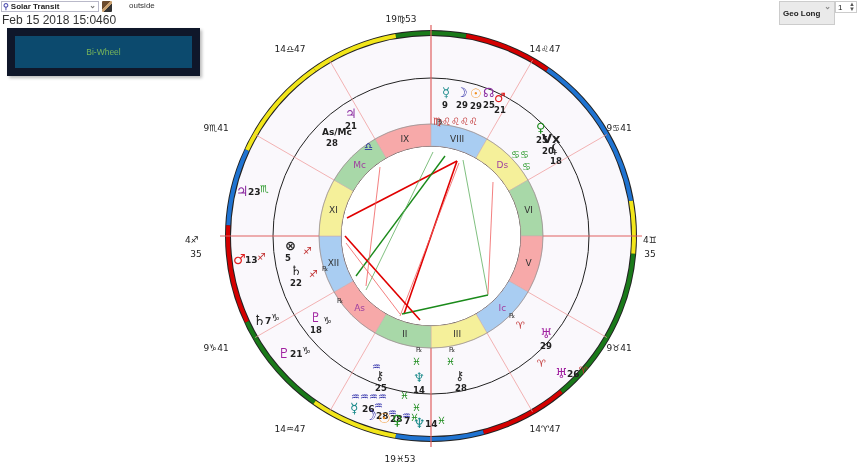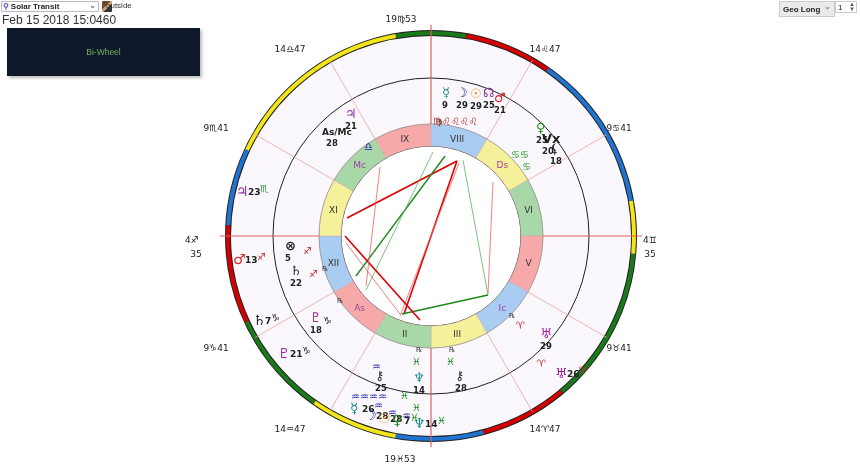--- a/index.html
+++ b/index.html
@@ -13,30 +13,30 @@
       border: 1px solid #b9b9c9; background: #fff; font-size: 8px; font-weight: bold;
       display: flex; align-items: center; padding-left: 1px; box-sizing: border-box;
     }
     .chart-select .q { color: #5050b0; font-size: 8px; margin-right: 2px; }
     .chart-select .chev { position: absolute; right: 2px; top: -1px; color: #777; font-size: 8px; }
     .transit-icon {
       position: absolute; left: 102px; top: 1px; width: 10px; height: 11px;
       background: linear-gradient(135deg, #6b4a2c 0 40%, #c8a070 40% 60%, #333 60%);
       border-radius: 1px;
     }
-    .outside-label { position: absolute; left: 106px; top: 1px; font-size: 8px; color: #333; text-align: center; }
+    .outside-label { position: absolute; left: 129px; top: 1px; font-size: 8px; color: #333; text-align: center; }
     .datetime { position: absolute; left: 2px; top: 13px; font-size: 12px; color: #333; }
     .info-box {
       position: absolute; left: 7px; top: 28px; width: 193px; height: 48px;
       border: 8px solid #0f172a; box-sizing: border-box; box-shadow: 2px 2px 3px #bbb;
-      background: #0f172a; display: flex; flex-direction: column; align-items: center; justify-content: center;
+      background: #0c4a6e; display: flex; flex-direction: column; align-items: center; justify-content: center;
       color: #78b55a; font-size: 8.5px; line-height: 11px;
     }
     .geo-select {
-      position: absolute; left: 779px; top: 1px; width: 56px; height: 16px;
+      position: absolute; left: 779px; top: 1px; width: 56px; height: 24px;
       background: #eaeaea; border: 1px solid #ccc; box-sizing: border-box; font-size: 8px;
       font-weight: bold; display: flex; align-items: center; padding-left: 3px;
     }
     .geo-select .chev { position: absolute; right: 3px; top: 0; color: #888; font-size: 8px; }
     .geo-spin {
       position: absolute; left: 835px; top: 1px; width: 22px; height: 12px; background: #fff;
       border: 1px solid #ccc; box-sizing: border-box; font-size: 8px; padding-left: 2px; display: flex; align-items: center;
     }
     .geo-spin .arrows { position: absolute; right: 1px; top: 0; font-size: 6px; line-height: 5px; color: #555; }
     svg.wheel { position: absolute; left: 0; top: 0; }

